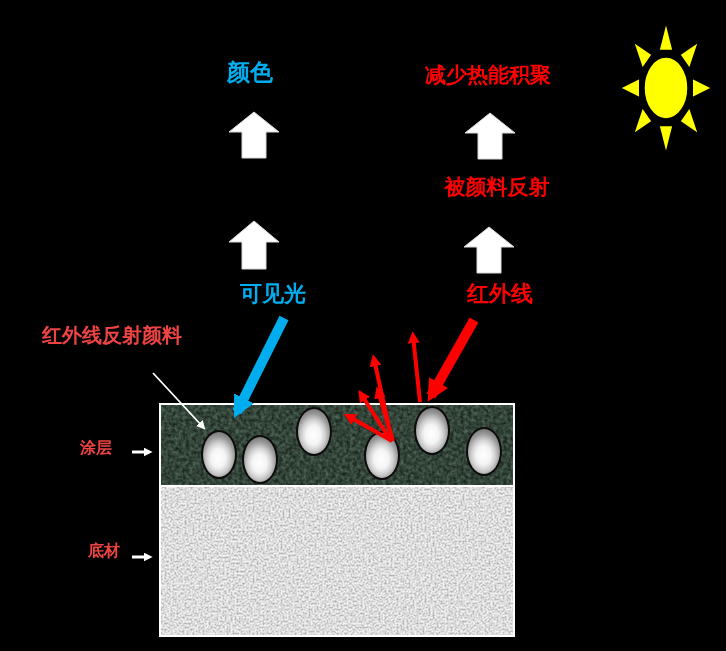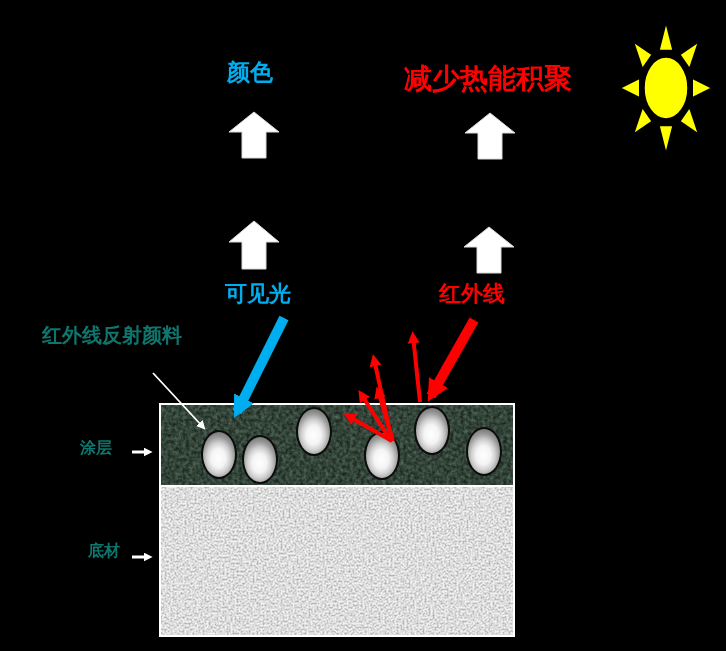--- a/index.html
+++ b/index.html
@@ -7,22 +7,22 @@
     position:relative;width:726px;height:651px;background:#000;overflow:hidden;
     font-family:"DejaVu Sans","Liberation Sans",sans-serif;
     text-decoration:underline;
   }
   .lbl{
     position:absolute;transform:translateX(-50%);
     font-weight:bold;white-space:nowrap;line-height:1.15;
   }
   .cyan{color:#00AEEF;}
   .red{color:#FF0000;}
-  .white{color:#0f766e;}
-  .fs23{font-size:23px;} .fs22{font-size:22px;} .fs21{font-size:28px;}
+  .white{color:#ef4444;}
+  .fs23{font-size:23px;} .fs22{font-size:22px;} .fs21{font-size:21px;}
   .fs20{font-size:20px;} .fs24{font-size:16px;}
   .layerbox{
     position:absolute;left:159px;width:356px;
     border:2px solid #FFFFFF;box-sizing:border-box;z-index:1;
   }
   .coating{top:403px;height:84px;background:#0c150f;}
   .substrate{top:485px;height:152px;background:#8f8f8f;}
   .particle{
     position:absolute;width:32px;height:45px;border:2px solid #0c0c0c;
     border-radius:50%;z-index:2;
@@ -48,24 +48,25 @@
         <polygon points="-7.5,-26 7.5,-26 0,-47" transform="rotate(180)"></polygon>
         <polygon points="-7.5,-26 7.5,-26 0,-47" transform="rotate(225)"></polygon>
         <polygon points="-7.5,-26 7.5,-26 0,-47" transform="rotate(270)"></polygon>
         <polygon points="-7.5,-26 7.5,-26 0,-47" transform="rotate(315)"></polygon>
       </g>
       <circle cx="0" cy="0" r="23" fill="#FFFF00" stroke="#000000" stroke-width="3.5"></circle>
     </g>
   </svg>
 
   <div class="lbl cyan fs23" style="left:250px;top:59px">颜色</div>
-  <div class="lbl cyan fs22" style="left:258px;top:281px">可见光</div>
+  <div class="lbl cyan fs22" style="left:273px;top:281px">可见光</div>
 
   <div class="lbl red fs21" style="left:488px;top:63px">减少热能积聚</div>
-  <div class="lbl red fs22" style="left:472px;top:281px">红外线</div>
+  <div class="lbl red fs21" style="left:497px;top:175px">被颜料反射</div>
+  <div class="lbl red fs22" style="left:500px;top:281px">红外线</div>
 
   <div class="lbl white fs20" style="left:112px;top:324px">红外线反射颜料</div>
   <div class="lbl white fs24" style="left:96px;top:439px">涂层</div>
   <div class="lbl white fs24" style="left:104px;top:542px">底材</div>
 
   <svg class="blockarrow" style="left:228px;top:111px" width="52" height="48" viewBox="0 0 52 48">
     <polygon points="26,1 51,21 38,21 38,47 14,47 14,21 1,21" fill="#FFFFFF" stroke="#d9d9d9" stroke-width="1"></polygon>
   </svg>
   <svg class="blockarrow" style="left:464px;top:112px" width="52" height="48" viewBox="0 0 52 48">
     <polygon points="26,1 51,21 38,21 38,47 14,47 14,21 1,21" fill="#FFFFFF" stroke="#d9d9d9" stroke-width="1"></polygon>

